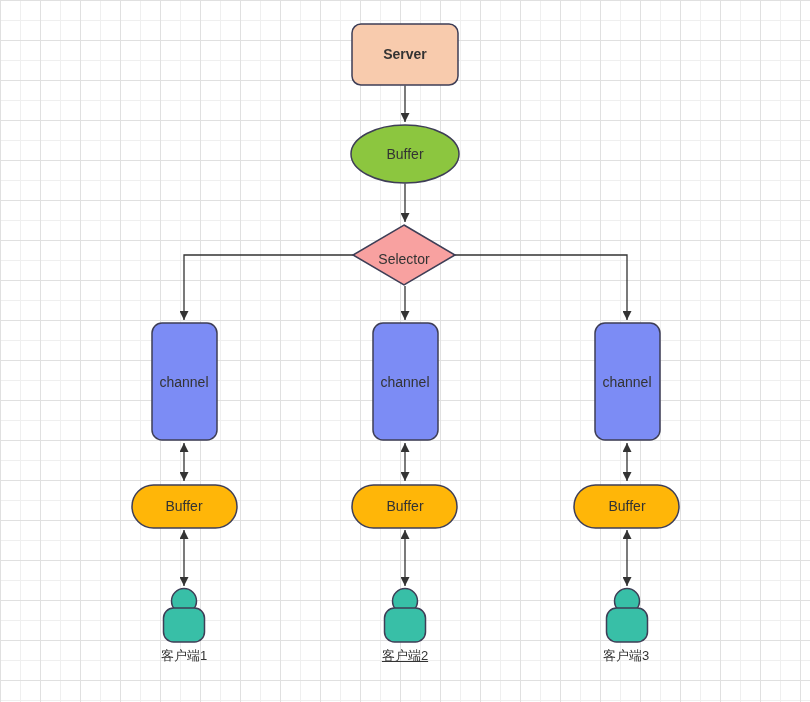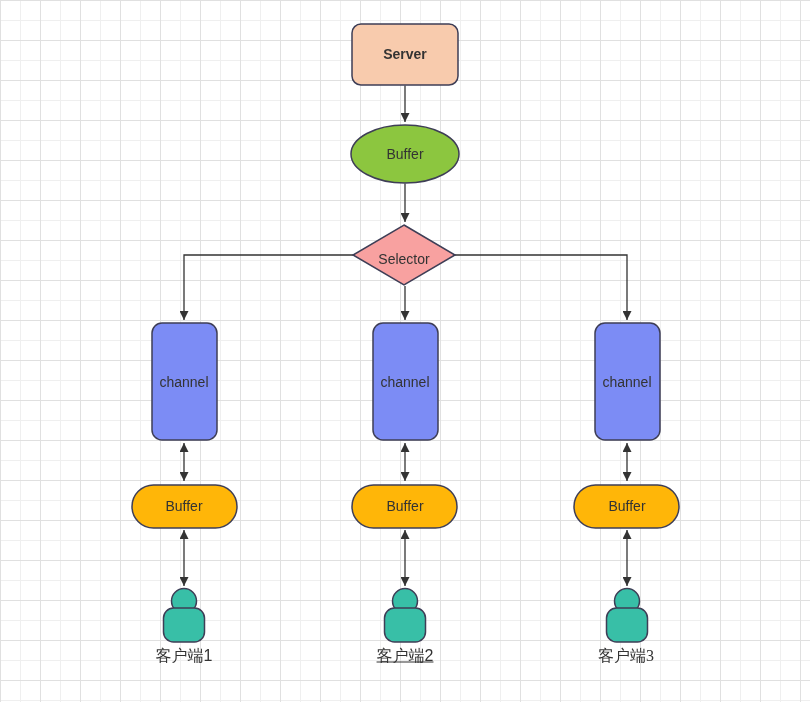--- a/index.html
+++ b/index.html
@@ -45,21 +45,21 @@
   }
   .label {
     position: absolute;
     transform: translate(-50%, -50%);
     white-space: nowrap;
     color: var(--text, #333333);
     font-size: 14px;
     pointer-events: none;
   }
   .client-label {
-    font-size: 16px;
+    font-size: 13px;
   }
 </style>
 </head>
 <body>
 
 <div class="canvas">
 
   <svg class="diagram" width="810" height="702" viewBox="0 0 810 702">
     <defs>
       <marker id="arrow" markerUnits="userSpaceOnUse" markerWidth="9" markerHeight="9" refX="9" refY="4.5" orient="auto-start-reverse">
@@ -116,15 +116,15 @@
   <div class="label" style="left:184px; top:382px;">channel</div>
   <div class="label" style="left:405px; top:382px;">channel</div>
   <div class="label" style="left:627px; top:382px;">channel</div>
 
   <div class="label" style="left:184px; top:506px;">Buffer</div>
   <div class="label" style="left:405px; top:506px;">Buffer</div>
   <div class="label" style="left:627px; top:506px;">Buffer</div>
 
   <div class="label client-label" style="left:184px; top:656px;">客户端1</div>
   <div class="label client-label" style="left:405px; top:656px;text-decoration:underline;">客户端2</div>
-  <div class="label client-label" style="left:626px; top:656px;font-family:Liberation Serif, serif;">客户端3</div>
+  <div class="label client-label" style="left:626px; top:656px;">客户端3</div>
 
 </div>
 
 </body></html>

